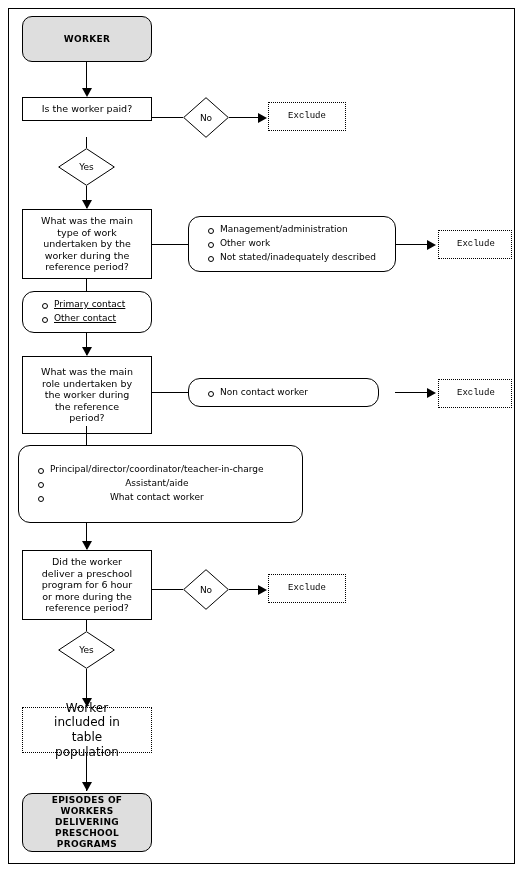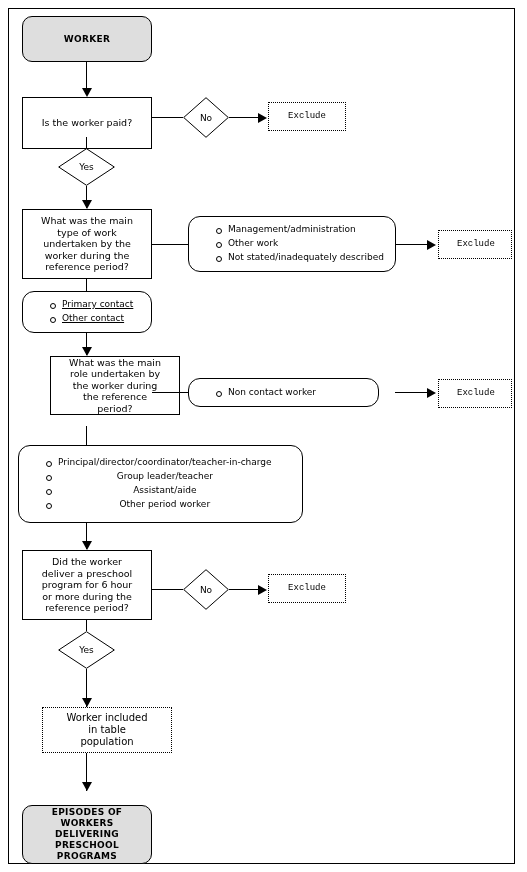--- a/index.html
+++ b/index.html
@@ -51,21 +51,21 @@
   .optionbox {
     border: 1px solid #000;
     border-radius: 12px;
     justify-content: flex-start;
     align-items: center;
     text-align: left;
     padding: 4px 10px;
     font-size: 9px;
   }
   .optionbox ul {
-    margin: 16px; padding: 0;
+    margin: 8px; padding: 0;
     list-style: none;
   }
   .optionbox li {
     position: relative;
     padding-left: 13px;
     line-height: 1.55;
     white-space: nowrap;
   }
   .optionbox li::before {
     content: "";
@@ -75,22 +75,21 @@
     border: 1px solid #000;
     border-radius: 50%;
   }
   .excludebox {
     border: 1px dotted #000;
     font-size: 9px;
     font-family: Liberation Mono, monospace;
   }
   .dottedbox {
     border: 1px dotted #000;
-    font-size: 10px;
-    margin-left: 20px;
+    font-size: 12px;
   }
   .diamond {
     position: absolute;
   }
   .diamond .dshape {
     position: absolute;
     left: 0; top: 0;
     width: 100%; height: 100%;
   }
   .diamond .dlabel {
@@ -130,21 +129,21 @@
 <div id="canvas">
   <div class="frame"></div>
 
   <div class="node terminal" style="left:22px; top:16px; width:130px; height:46px;">
     <span class="nodetext">WORKER</span>
   </div>
 
   <div class="line vline" style="left:86px; top:62px; height:30px;"></div>
   <div class="arrow-down" style="left:82px; top:88px;"></div>
 
-  <div class="node process" style="left:22px; top:97px; width:130px; height:52px;">
+  <div class="node process" style="left:22px; top:97px; width:130px; height:24px;">
     <span class="nodetext">Is the worker paid?</span>
   </div>
 
   <div class="line hline" style="left:152px; top:117px; width:31px;"></div>
   <div class="diamond" style="left:183px; top:97px; width:46px; height:41px;">
     <svg class="dshape" viewBox="0 0 46 41" preserveAspectRatio="none">
       <polygon points="23,0.7 45.3,20.5 23,40.3 0.7,20.5" fill="#ffffff" stroke="#000000" stroke-width="1"></polygon>
     </svg>
     <span class="dlabel">No</span>
   </div>
@@ -188,44 +187,43 @@
   <div class="node optionbox" style="left:22px; top:291px; width:130px; height:42px;text-decoration:underline;">
     <ul>
       <li><span>Primary contact</span></li>
       <li><span>Other contact</span></li>
     </ul>
   </div>
 
   <div class="line vline" style="left:86px; top:333px; height:22px;"></div>
   <div class="arrow-down" style="left:82px; top:347px;"></div>
 
-  <div class="node process" style="left:22px; top:356px; width:130px; height:59px;margin-left:28px;">
+  <div class="node process" style="left:22px; top:356px; width:130px; height:78px;">
     <span class="nodetext">What was the main role undertaken by the worker during the reference period?</span>
   </div>
 
   <div class="line hline" style="left:152px; top:392px; width:36px;"></div>
   <div class="node optionbox" style="left:188px; top:378px; width:191px; height:29px;">
     <ul>
       <li><span>Non contact worker</span></li>
     </ul>
   </div>
   <div class="line hline" style="left:395px; top:392px; width:34px;"></div>
   <div class="arrow-right" style="left:427px; top:388px;"></div>
 
   <div class="node excludebox" style="left:438px; top:379px; width:74px; height:29px;">
     <span class="nodetext">Exclude</span>
   </div>
 
   <div class="line vline" style="left:86px; top:426px; height:19px;"></div>
   <div class="node optionbox" style="left:18px; top:445px; width:285px; height:78px;text-align:center;">
     <ul>
       <li><span>Principal/director/coordinator/teacher-in-charge</span></li>
-      <li><span>Group leader/teacher</span></li>
       <li><span>Assistant/aide</span></li>
-      <li><span>Other period worker</span></li>
+      <li><span>What contact worker</span></li>
     </ul>
   </div>
 
   <div class="line vline" style="left:86px; top:523px; height:26px;"></div>
   <div class="arrow-down" style="left:82px; top:541px;"></div>
 
   <div class="node process" style="left:22px; top:550px; width:130px; height:70px;">
     <span class="nodetext">Did the worker deliver a preschool program for 6 hour or more during the reference period?</span>
   </div>
 
@@ -253,16 +251,16 @@
   <div class="line vline" style="left:86px; top:669px; height:38px;"></div>
   <div class="arrow-down" style="left:82px; top:698px;"></div>
 
   <div class="node dottedbox" style="left:22px; top:707px; width:130px; height:46px;">
     <span class="nodetext">Worker included in table population</span>
   </div>
 
   <div class="line vline" style="left:86px; top:753px; height:38px;"></div>
   <div class="arrow-down" style="left:82px; top:782px;"></div>
 
-  <div class="node terminal" style="left:22px; top:793px; width:130px; height:59px;margin-top:12px;">
+  <div class="node terminal" style="left:22px; top:793px; width:130px; height:59px;">
     <span class="nodetext">EPISODES OF WORKERS DELIVERING PRESCHOOL PROGRAMS</span>
   </div>
 </div>
 
 </body></html>

